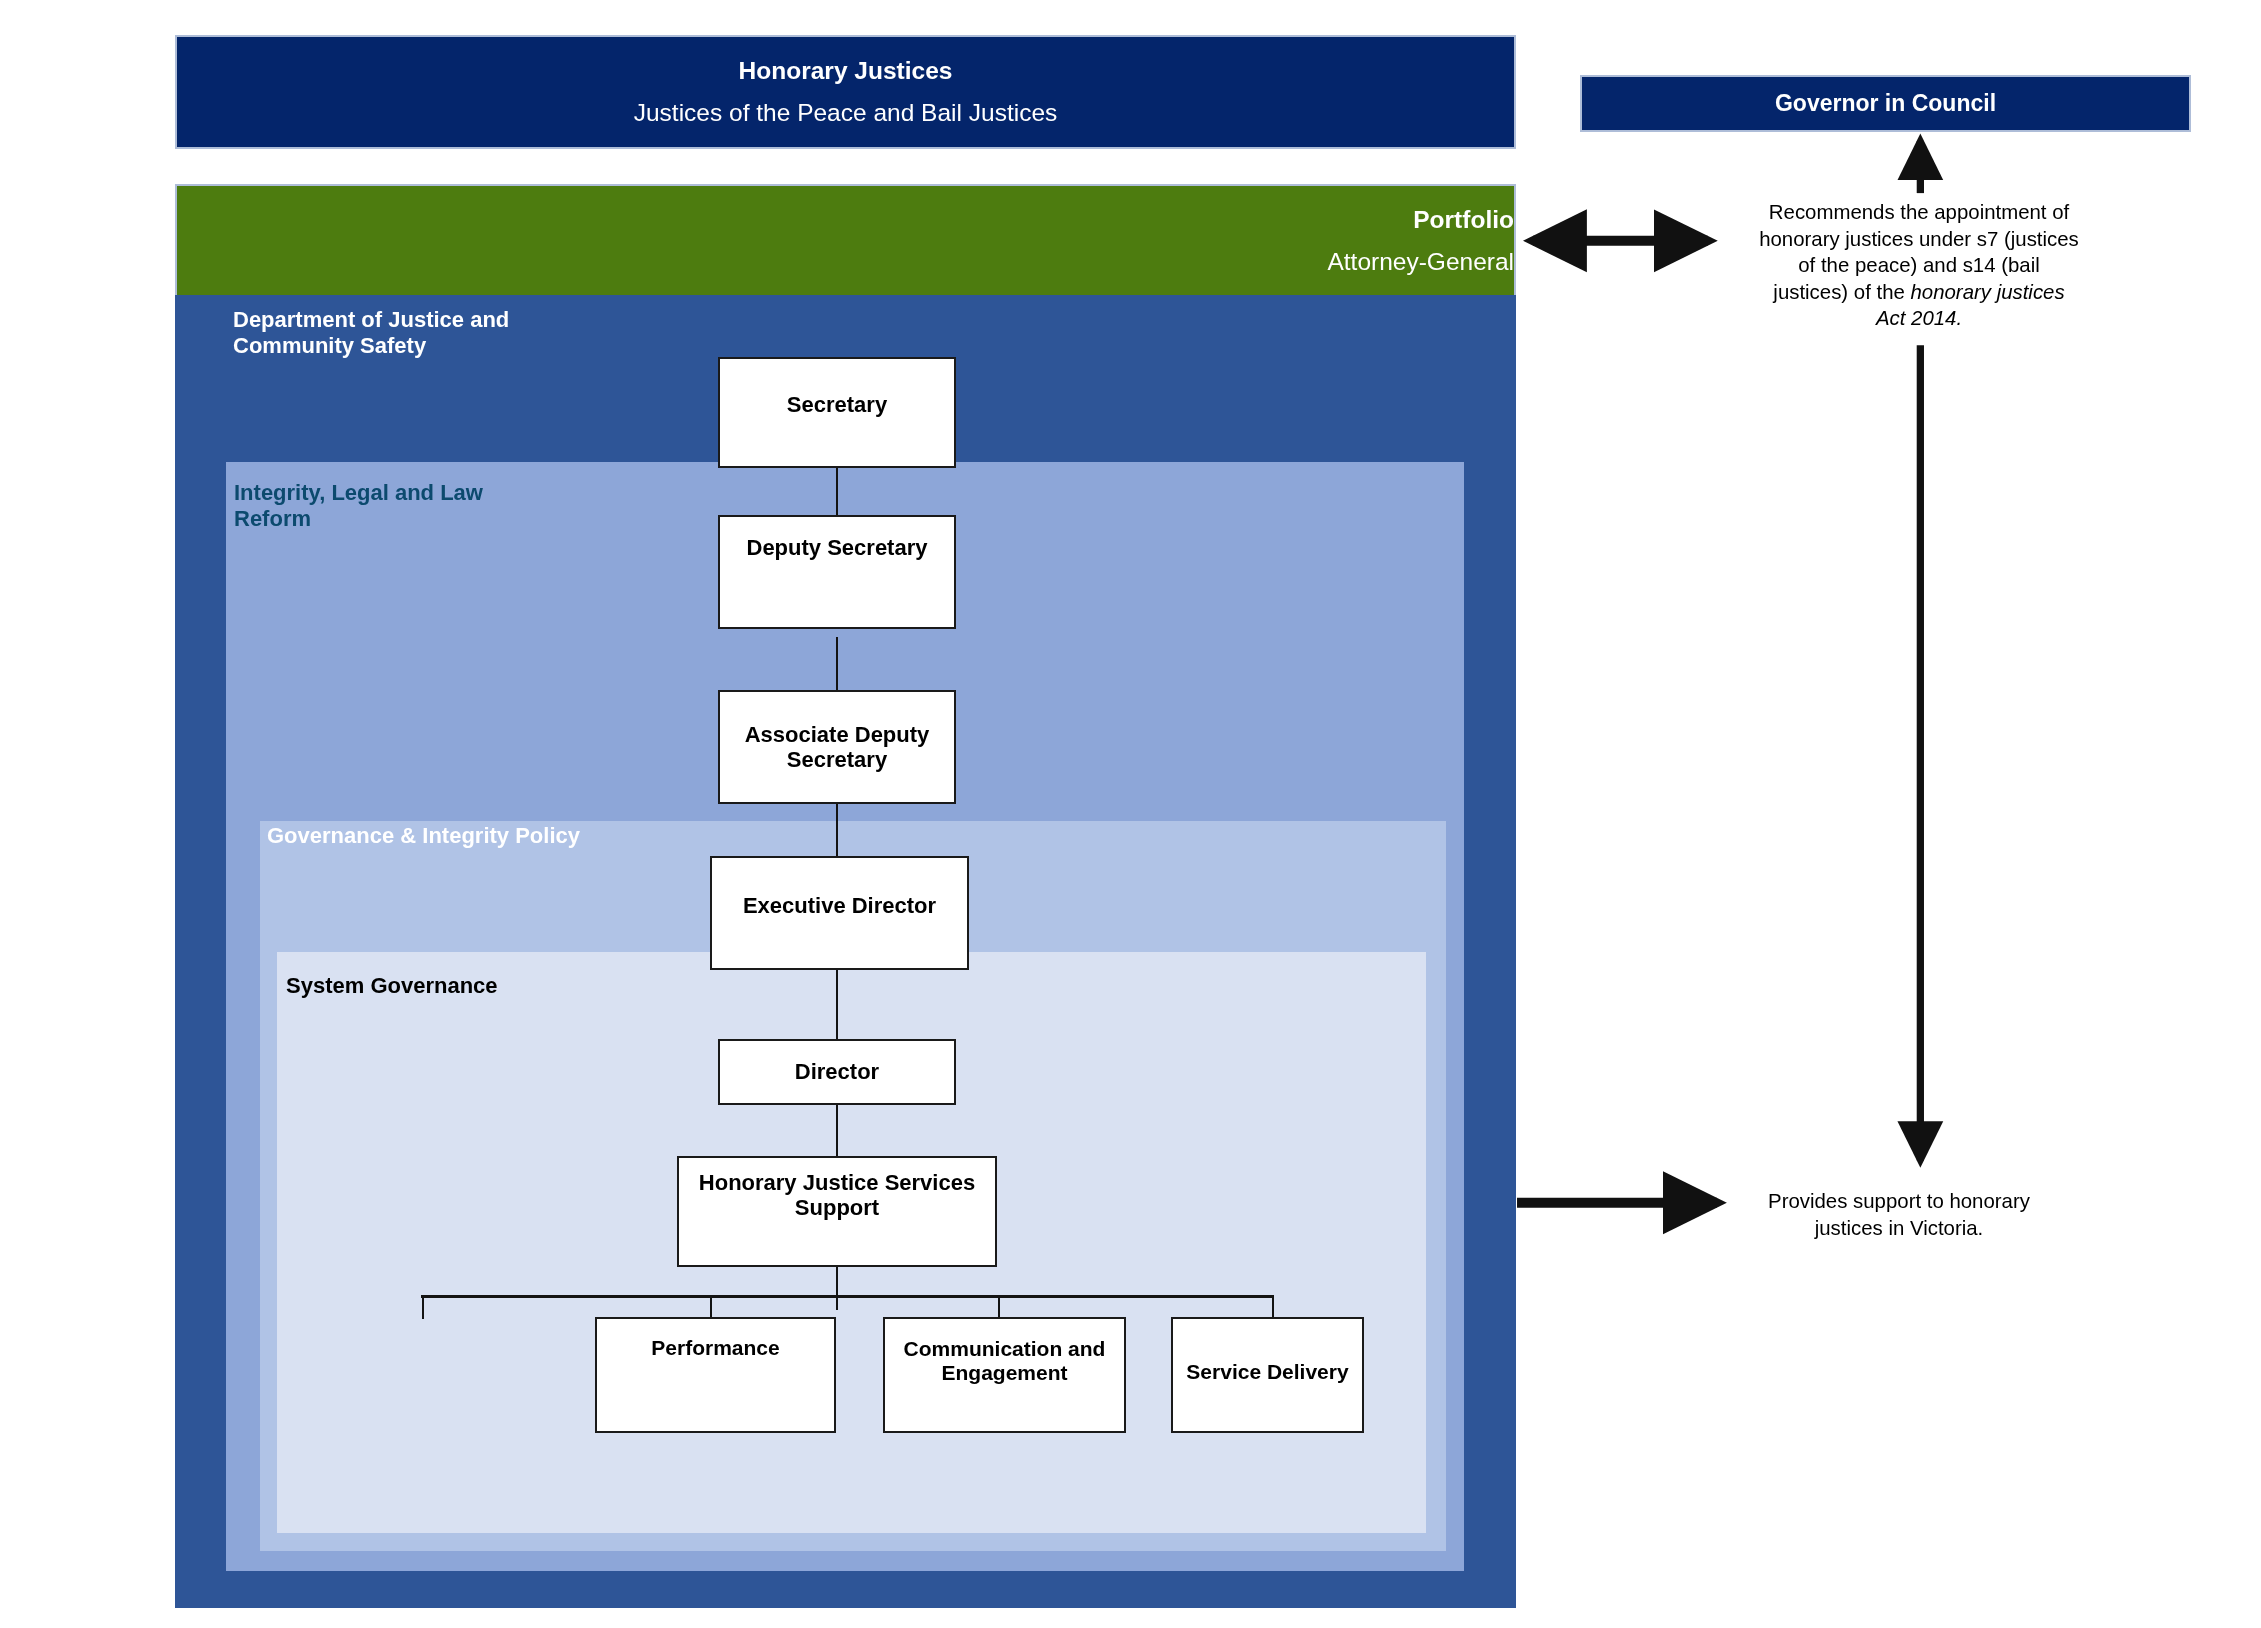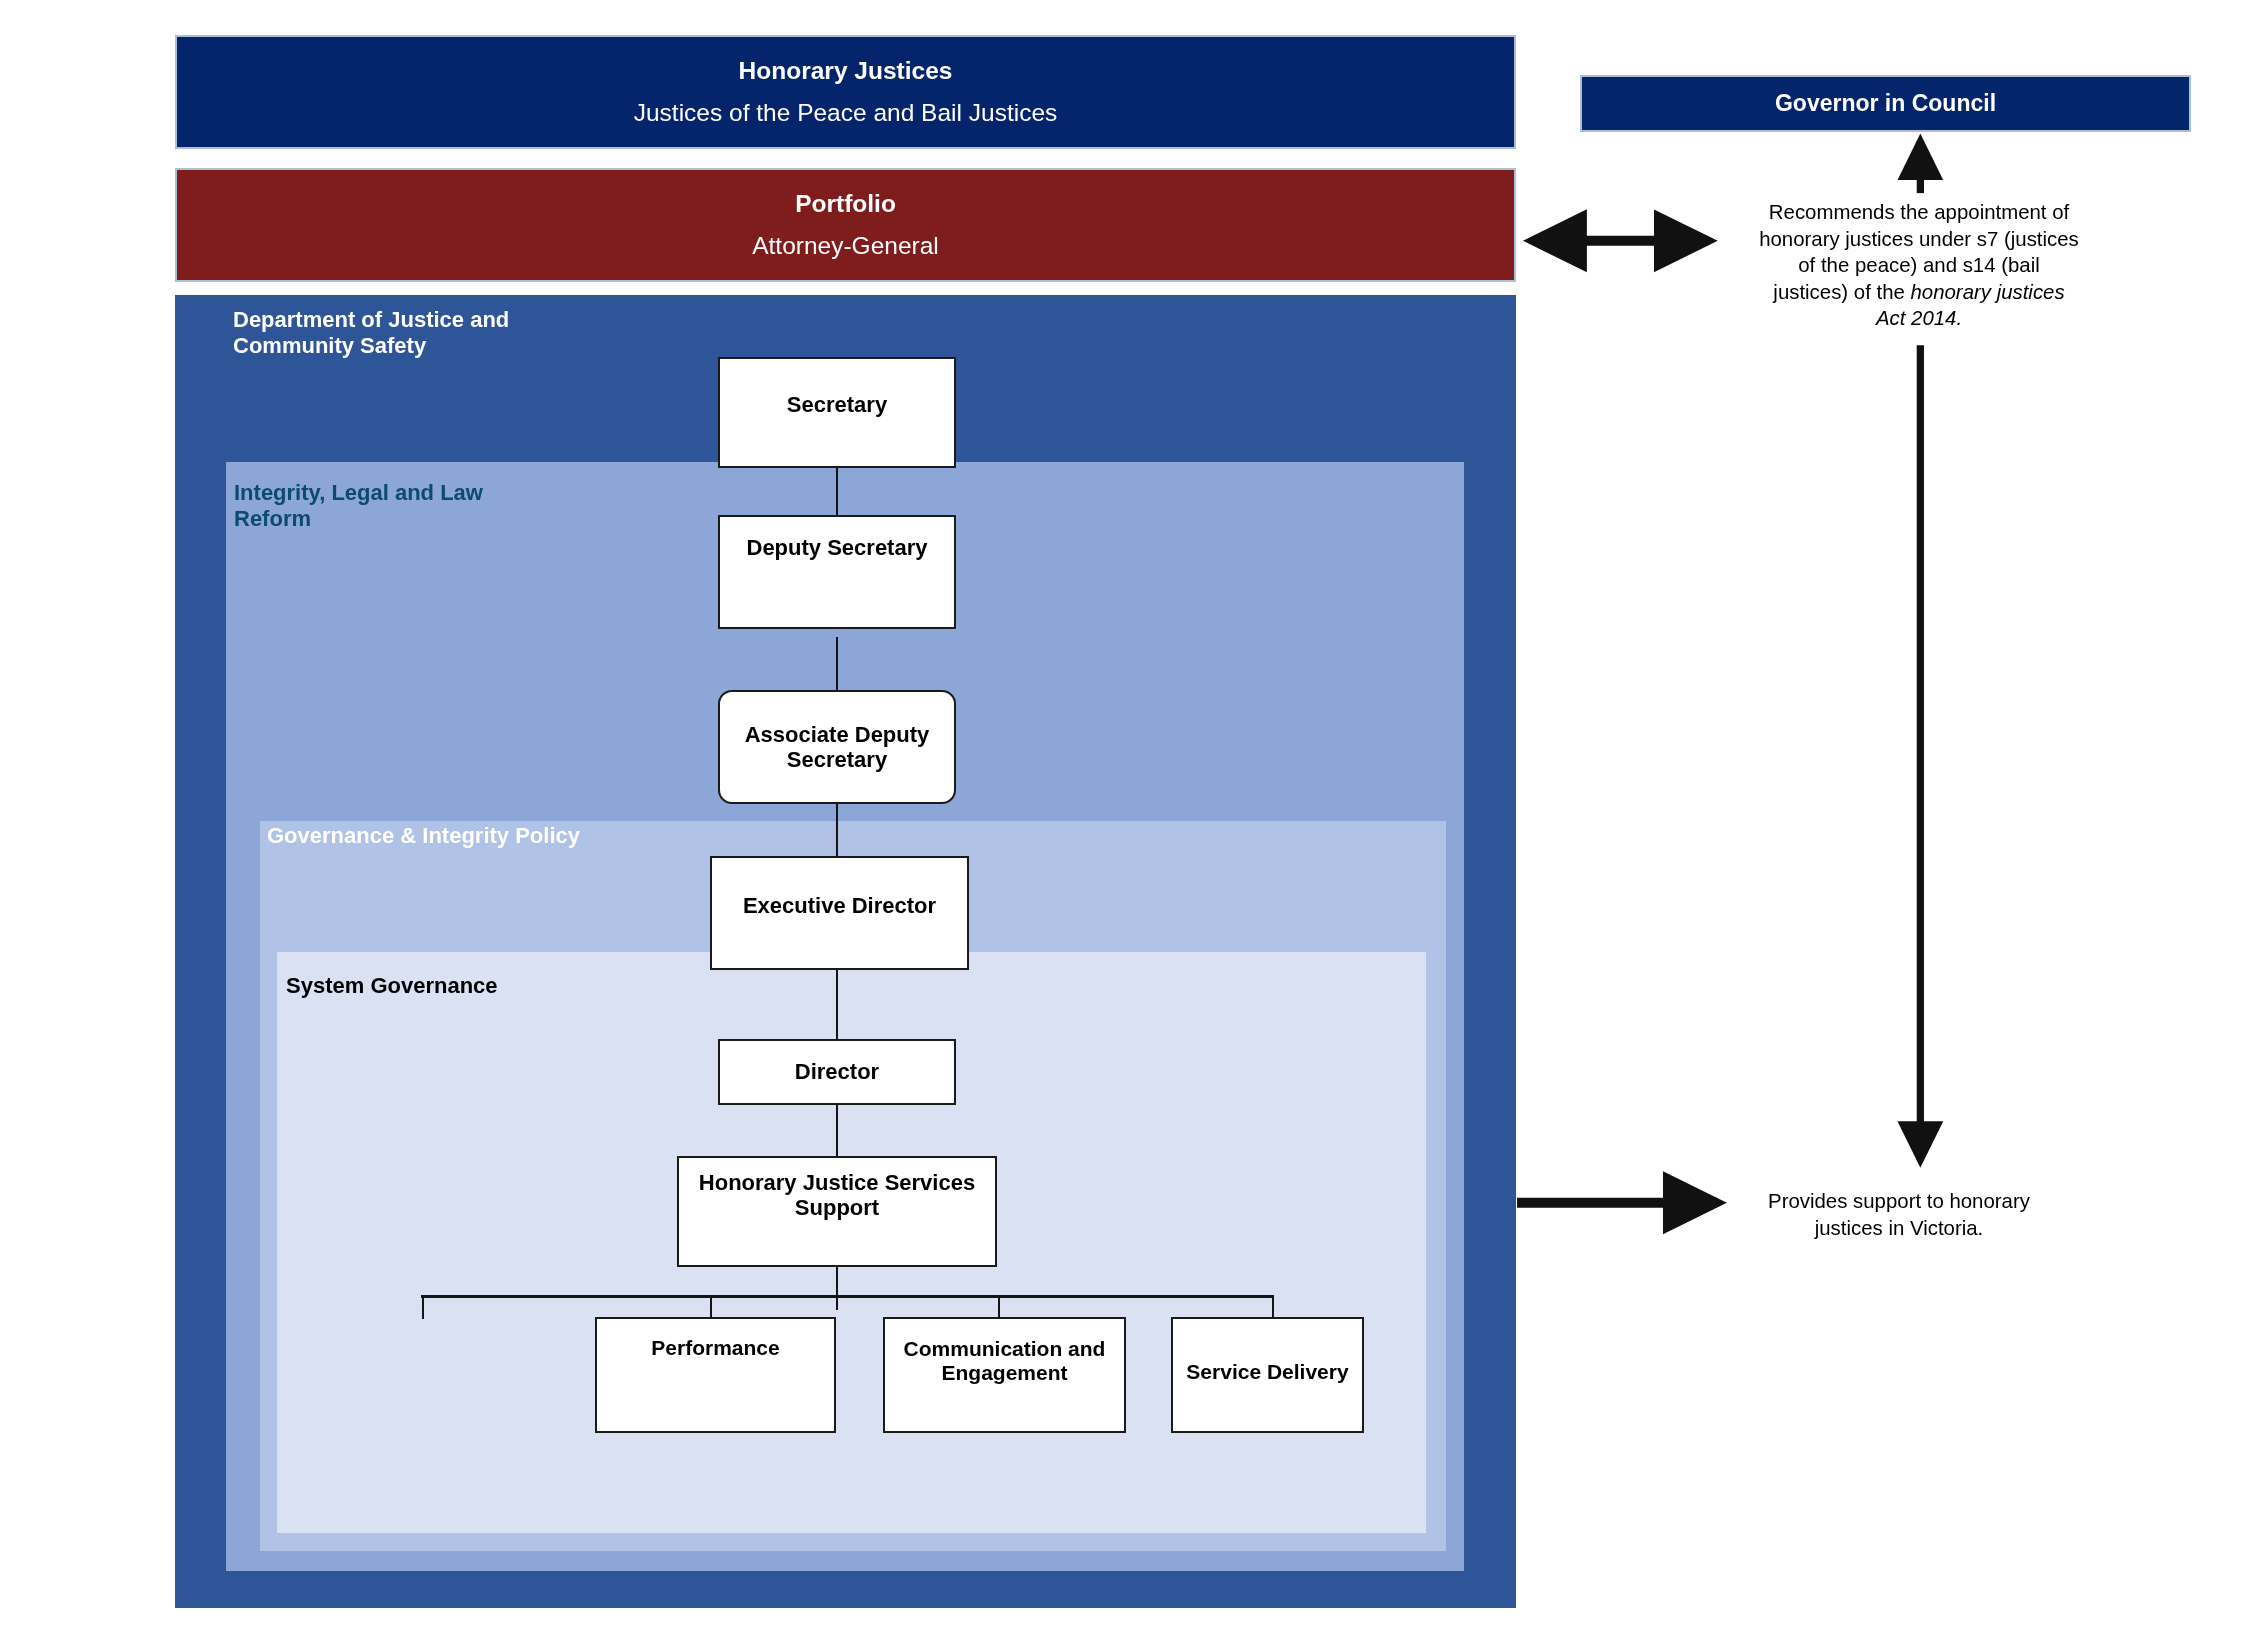--- a/index.html
+++ b/index.html
@@ -40,23 +40,24 @@
   }
 
   #banner-honorary{
     left:175px; top:35px; width:1341px; height:114px;
     background:#04256b;
     font-size:24.5px;
   }
   #banner-honorary .b-title{margin-bottom:14.5px;}
 
   #banner-portfolio{
-    left:175px; top:168px; width:1341px; height:114px;
-    background:#7f1d1d;
+    left:175px; top:184px; width:1341px; height:114px;
+    background:#4d7c0f;
     font-size:24.5px;
+    align-items:flex-end;
   }
   #banner-portfolio .b-title{margin-bottom:14.5px;}
 
   #banner-governor{
     left:1580px; top:75px; width:611px; height:57px;
     background:#04256b;
     font-size:23px;
   }
 
   
@@ -114,21 +115,21 @@
     display:flex;
     align-items:flex-start;
     justify-content:center;
     line-height:1.14;
     z-index:5;
   }
   .node span{display:block;width:100%;}
 
   #node-secretary        {left:718px; top:357px;  width:238px; height:111px; font-size:22px; padding-top:33px;}
   #node-deputy-secretary {left:718px; top:515px; width:238px; height:114px; font-size:22px; padding-top:18px;}
-  #node-assoc-deputy     {left:718px; top:690px; width:238px; height:114px; font-size:22px; padding-top:30px;border-radius:14px;}
+  #node-assoc-deputy     {left:718px; top:690px; width:238px; height:114px; font-size:22px; padding-top:30px;}
   #node-exec-director    {left:710px; top:856px; width:259px; height:114px; font-size:22px; padding-top:35px;}
   #node-director         {left:718px; top:1039px; width:238px; height:66px; font-size:22px; padding-top:18px;}
   #node-hjss             {left:677px; top:1156px; width:320px; height:111px; font-size:22px; padding-top:12px;}
 
   #node-strategy      {left:307px;  top:1317px; width:241px; height:116px; font-size:21px; padding-top:41px;}
   #node-performance   {left:595px; top:1317px; width:241px; height:116px; font-size:21px; padding-top:17px;}
   #node-communication {left:883px; top:1317px; width:243px; height:116px; font-size:21px; padding-top:18px;}
   #node-service       {left:1171px; top:1317px; width:193px; height:116px; font-size:21px; padding-top:41px;}
 
   

